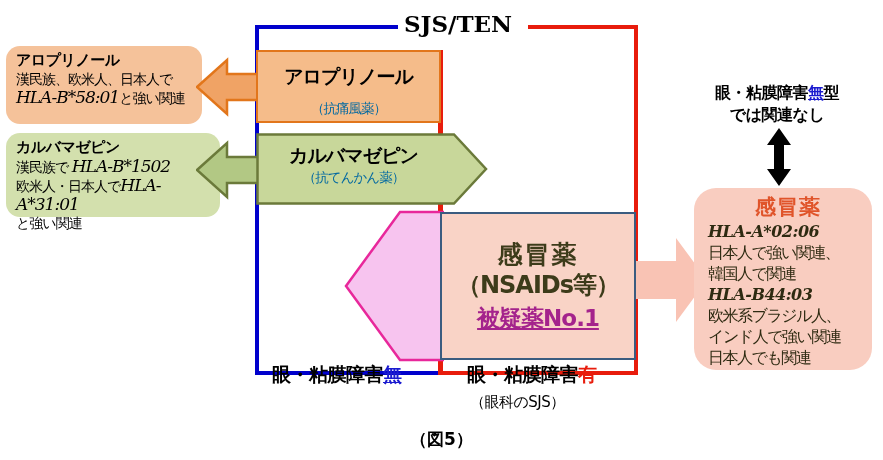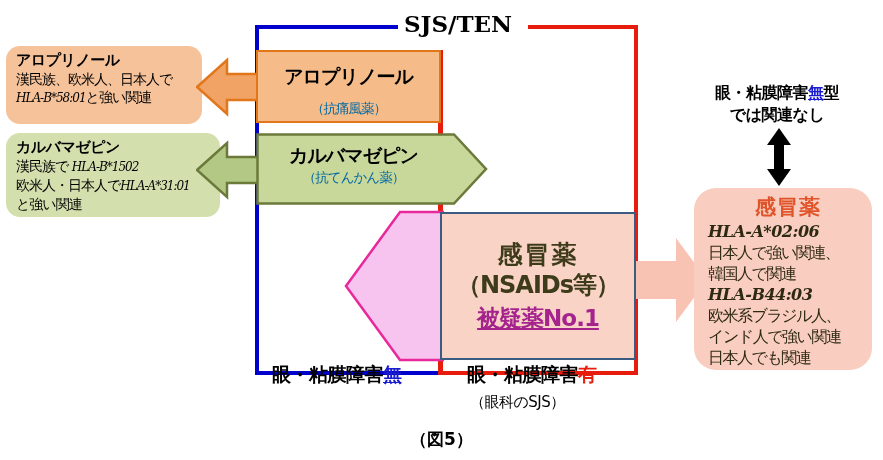--- a/index.html
+++ b/index.html
@@ -20,21 +20,21 @@
 
   
   .callout{position:absolute;border-radius:14px;padding:5px 8px 6px 10px;
            box-sizing:border-box;}
   #callout-allopurinol{left:6px;top:46px;width:196px;height:78px;background:#f5c29a;}
   #callout-carbamazepine{left:6px;top:133px;width:214px;height:84px;background:#d3e0ad;}
   .co-title{font-weight:bold;font-size:15px;color:#000;line-height:19px;
             letter-spacing:-0.5px;}
   .co-line{font-size:14px;color:#000;line-height:18px;letter-spacing:-1px;}
   .ital{font-style:italic;font-family:"DejaVu Serif","Liberation Serif",serif;
-        font-size:12px;}
+        font-size:17px;}
 
   
   .blockarrow-left{position:absolute;}
 
   
   #box-allopurinol{left:256px;top:50px;width:185px;height:73px;
       background:#f5bc8a;border:2px solid #e2761b;box-sizing:border-box;}
   #box-carbamazepine-wrap{left:256px;top:133px;width:232px;height:72px;}
   .drug-name{font-weight:bold;font-size:19px;color:#000;text-align:center;
              letter-spacing:-1px;}

